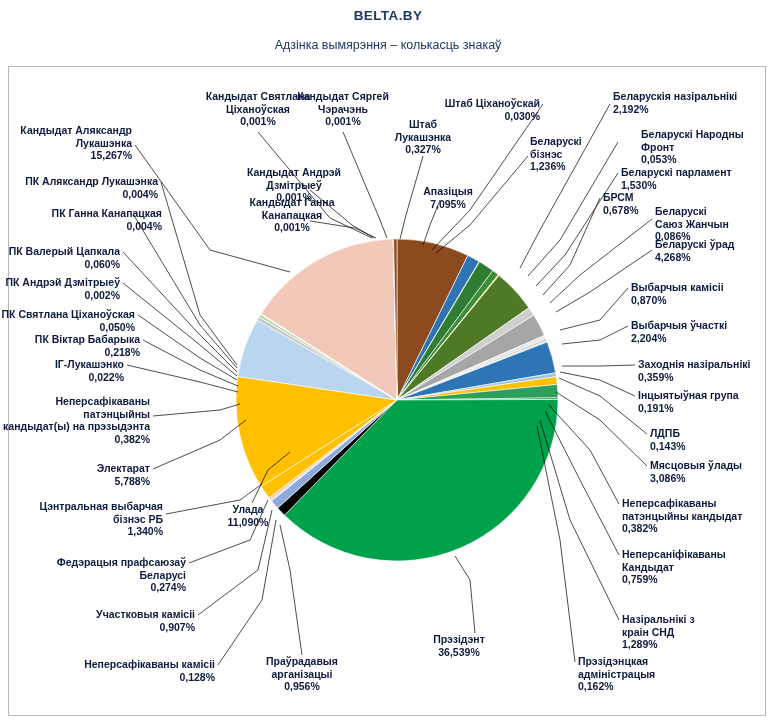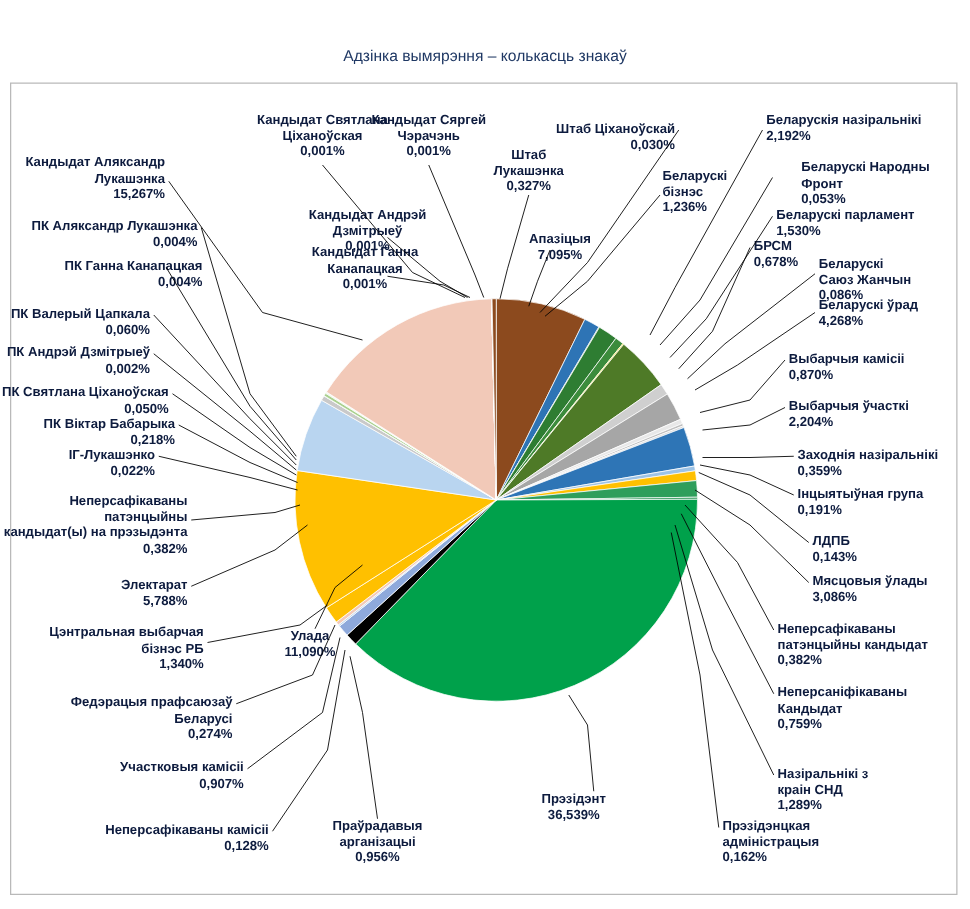--- a/index.html
+++ b/index.html
@@ -66,20 +66,21 @@
   .label.l { text-align: right; }
   .label.r { text-align: left; }
   .label.c { text-align: center; }
   .label .pct { display: block; font-weight: bold; }
 </style>
 </head>
 <body>
 
 <div id="page">
 
+  <div class="title">BELTA.BY</div>
   <div class="subtitle">Адзінка вымярэння – колькасць знакаў</div>
   <div class="frame"></div>
 
   <svg id="chart-area" viewBox="0 0 776 727">
       <path d="M 397 400 L 397.00 239.00 A 161 161 0 0 1 467.88 255.44 Z" fill="#8C4A1E" stroke="#ffffff" stroke-width="0.6"></path>
       <path d="M 397 400 L 467.88 255.44 A 161 161 0 0 1 479.13 261.52 Z" fill="#2E74B5" stroke="#ffffff" stroke-width="0.6"></path>
       <path d="M 397 400 L 479.13 261.52 A 161 161 0 0 1 479.60 261.80 Z" fill="#1F6F3D" stroke="#ffffff" stroke-width="0.6"></path>
       <path d="M 397 400 L 479.60 261.80 A 161 161 0 0 1 492.77 270.58 Z" fill="#2E7D32" stroke="#ffffff" stroke-width="0.6"></path>
       <path d="M 397 400 L 492.77 270.58 A 161 161 0 0 1 498.31 274.87 Z" fill="#3C8C3C" stroke="#ffffff" stroke-width="0.6"></path>
       <path d="M 397 400 L 498.31 274.87 A 161 161 0 0 1 499.00 275.43 Z" fill="#FFE000" stroke="#ffffff" stroke-width="0.6"></path>

